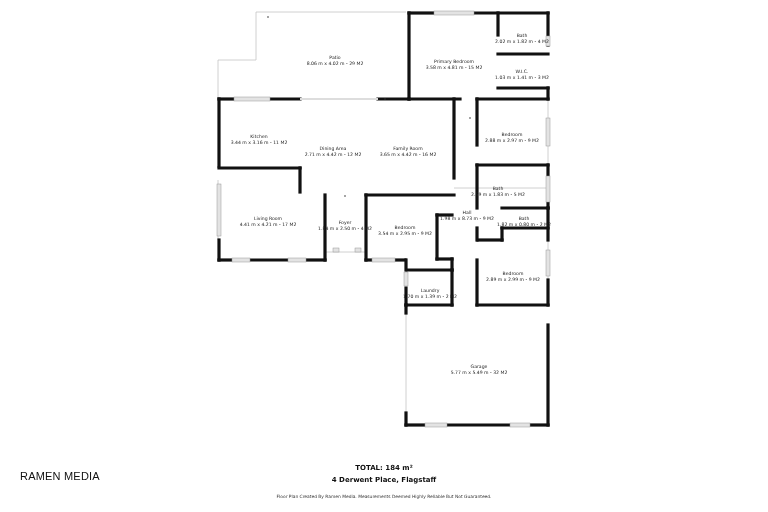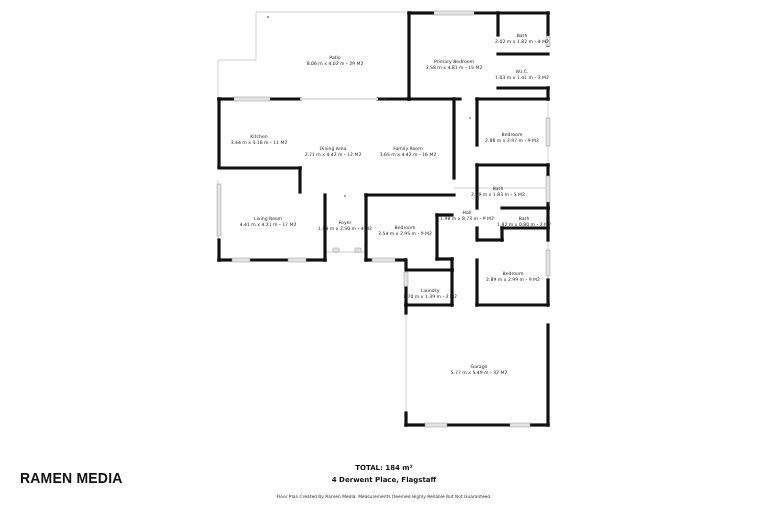--- a/index.html
+++ b/index.html
@@ -1,20 +1,20 @@
 <!DOCTYPE html>
 <html><head>
 <meta charset="utf-8">
 <style>
   html, body { margin:0; padding:0; background:#ffffff; }
   body { width:768px; height:512px; position:relative; overflow:hidden; font-family:"DejaVu Sans", sans-serif; }
   #plan { position:absolute; left:0; top:0; width:768px; height:512px; }
   .room-label { position:absolute; text-align:center; color:#222; font-size:4.6px; line-height:6px; white-space:nowrap; transform:translateX(-50%); font-family:"DejaVu Sans", sans-serif; }
   .room-label .dim { display:block; }
-  .brand { position:absolute; left:20px; top:470px; font-family:"Liberation Sans", sans-serif; font-weight:bold; font-size:14px; color:#111; letter-spacing:0.2px; }
+  .brand { position:absolute; left:20px; top:470px; font-family:"Liberation Sans", sans-serif; font-weight:normal; font-size:11px; color:#111; letter-spacing:0.2px; }
   .total { position:absolute; left:0; width:768px; top:464px; text-align:center; font-family:"DejaVu Sans", sans-serif; font-weight:bold; font-size:7px; color:#111; }
   .address { position:absolute; left:0; width:768px; top:476px; text-align:center; font-family:"DejaVu Sans", sans-serif; font-weight:bold; font-size:7px; color:#111; }
   .disclaimer { position:absolute; left:0; width:768px; top:494px; text-align:center; font-family:"DejaVu Sans", sans-serif; font-size:4.4px; color:#333; }
 </style>
 </head>
 <body>
 
 <svg id="plan" width="768" height="512" viewBox="0 0 768 512" xmlns="http://www.w3.org/2000/svg">
   <g stroke="#c4c4c4" stroke-width="0.8" fill="none">
 

